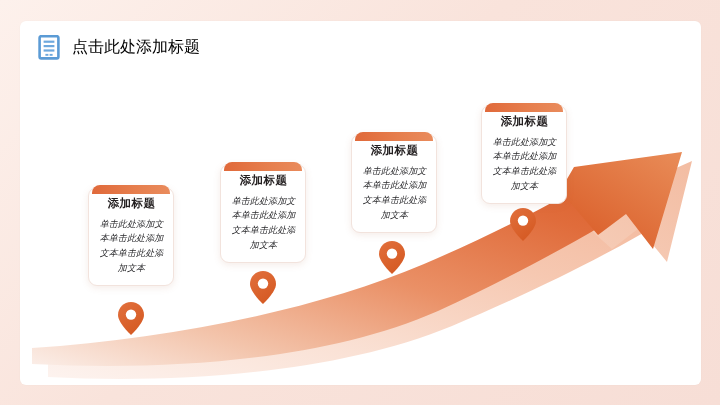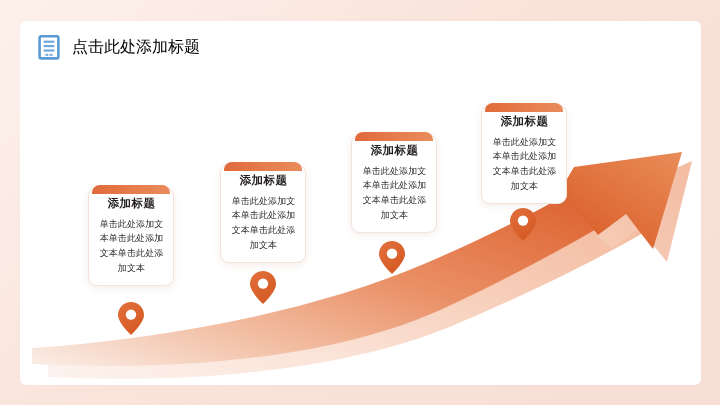--- a/index.html
+++ b/index.html
@@ -92,20 +92,21 @@
     margin-bottom: 7px;
     line-height: 1.1;
   }
   .card-body {
     font-size: 9px;
     color: #2b2b2e;
     line-height: 1.65;
     letter-spacing: 0.1px;
     padding: 0 4px;
     word-break: break-all;
+    font-style: italic;
   }
 
   
   #card-1 { left: 68px;  top: 166px; }
   #card-2 { left: 200px; top: 143px; }
   #card-3 { left: 331px; top: 113px; }
   #card-4 { left: 461px; top: 84px;  }
 
   
   .pin {

